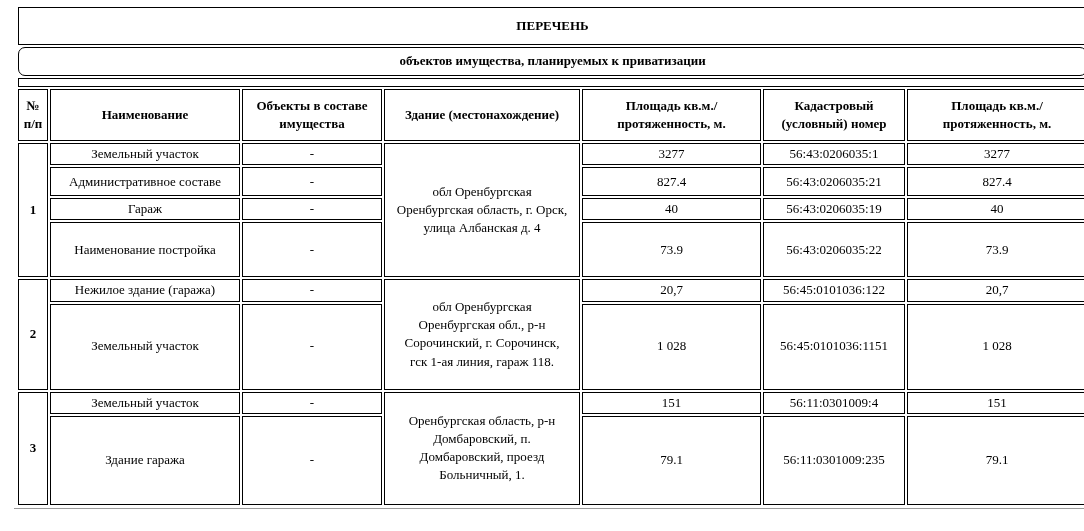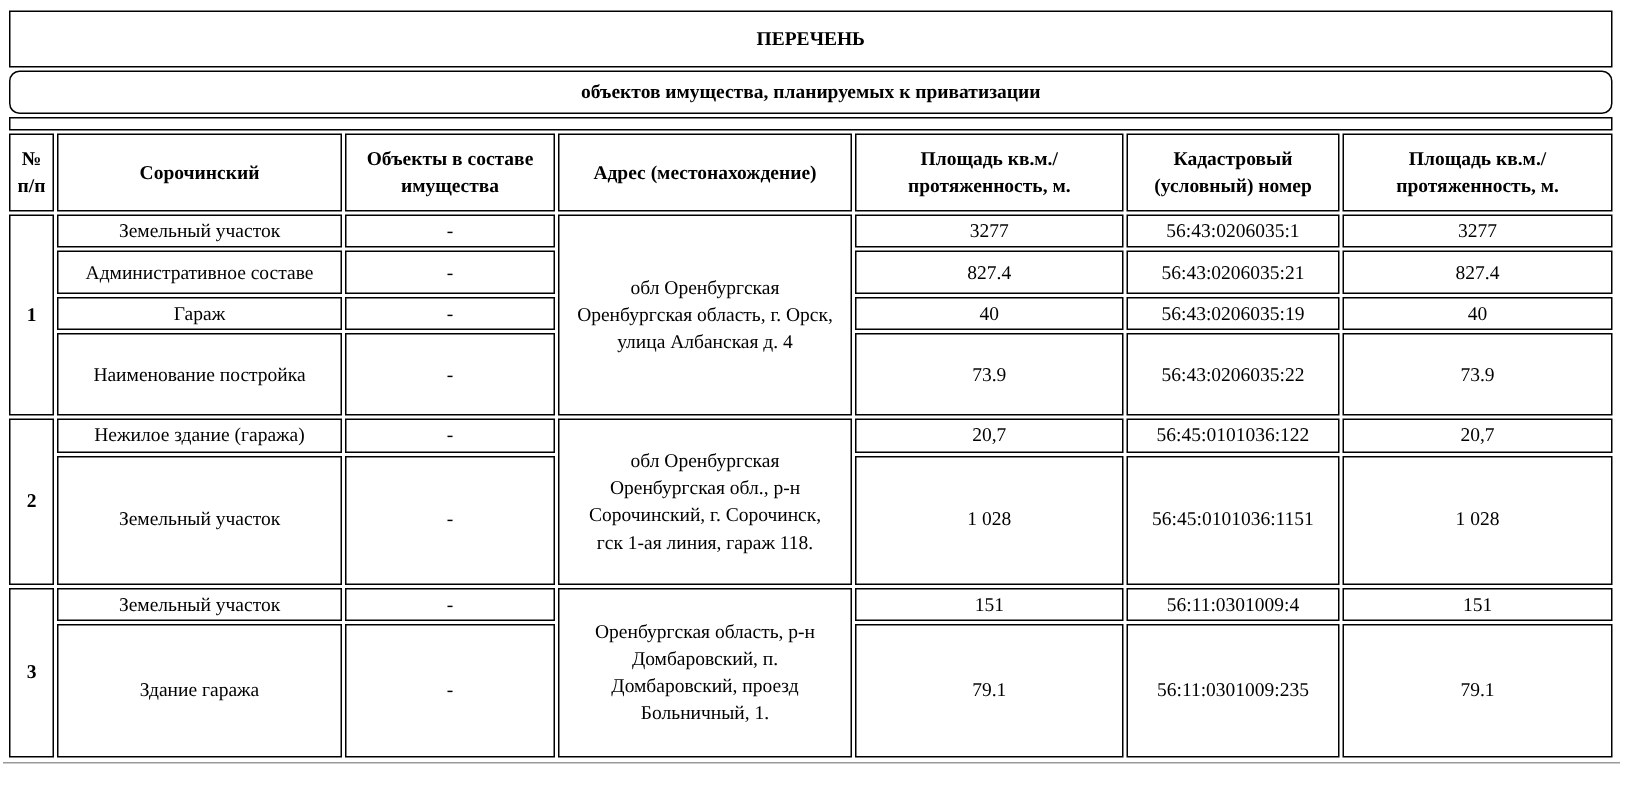--- a/index.html
+++ b/index.html
@@ -1,21 +1,21 @@
 <!DOCTYPE html>
 <html><head>
 <meta charset="utf-8">
 <style>
   html,body{margin:0;padding:0;background:#ffffff;}
   body{
     width:1084px;height:531px;overflow:hidden;
     font-family:"Liberation Serif","DejaVu Serif",serif;
     color:#000;
   }
-  .page{padding:5px 3px 0 4px;}
+  .page{padding:5px 3px 0 16px;}
   table.doc{
     border-collapse:separate;
     border-spacing:2px;
     table-layout:fixed;
     width:1073px;
   }
   table.doc td{
     border:1.5px solid #000;
     box-sizing:border-box;
     text-align:center;
@@ -69,24 +69,24 @@
     </tr>
     <tr class="r-sub">
       <td colspan="7" class="sub">объектов имущества, планируемых к приватизации</td>
     </tr>
     <tr class="r-empty">
       <td colspan="7"></td>
     </tr>
 
     <tr class="r-head">
       <td class="th">№ п/п</td>
-      <td class="th">Сорочинский</td>
+      <td class="th">Наименование</td>
       <td class="th">Объекты в составе
 имущества</td>
-      <td class="th">Адрес (местонахождение)</td>
+      <td class="th">Здание (местонахождение)</td>
       <td class="th">Площадь кв.м./
 протяженность, м.</td>
       <td class="th">Кадастровый
 (условный) номер</td>
       <td class="th">Площадь кв.м./
 протяженность, м.</td>
     </tr>
 
     <tr class="rs">
       <td rowspan="4" class="num">1</td>

